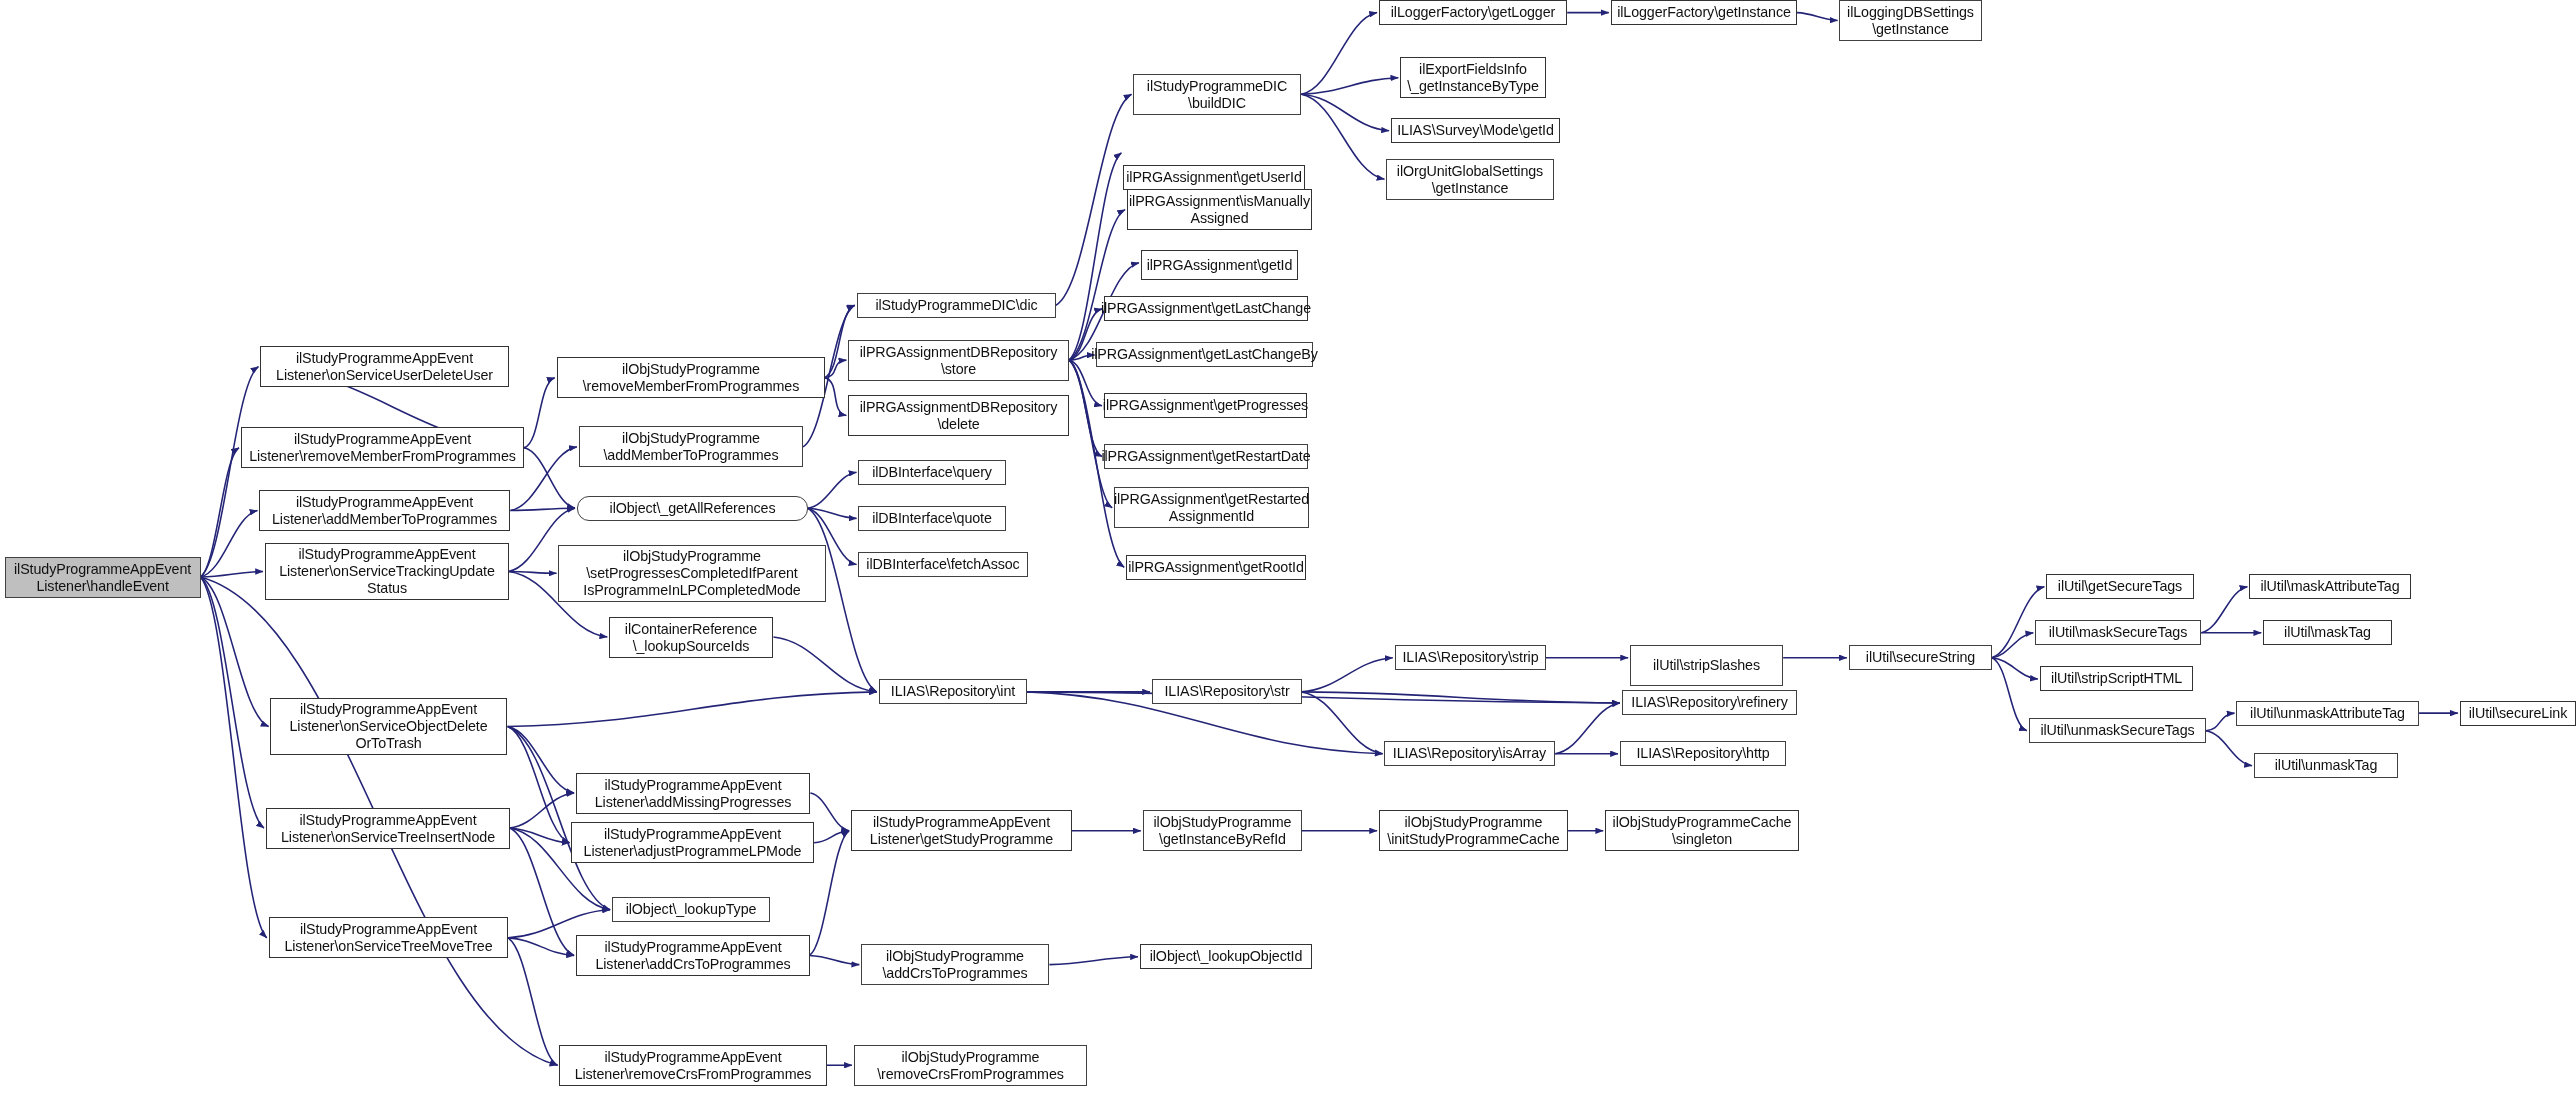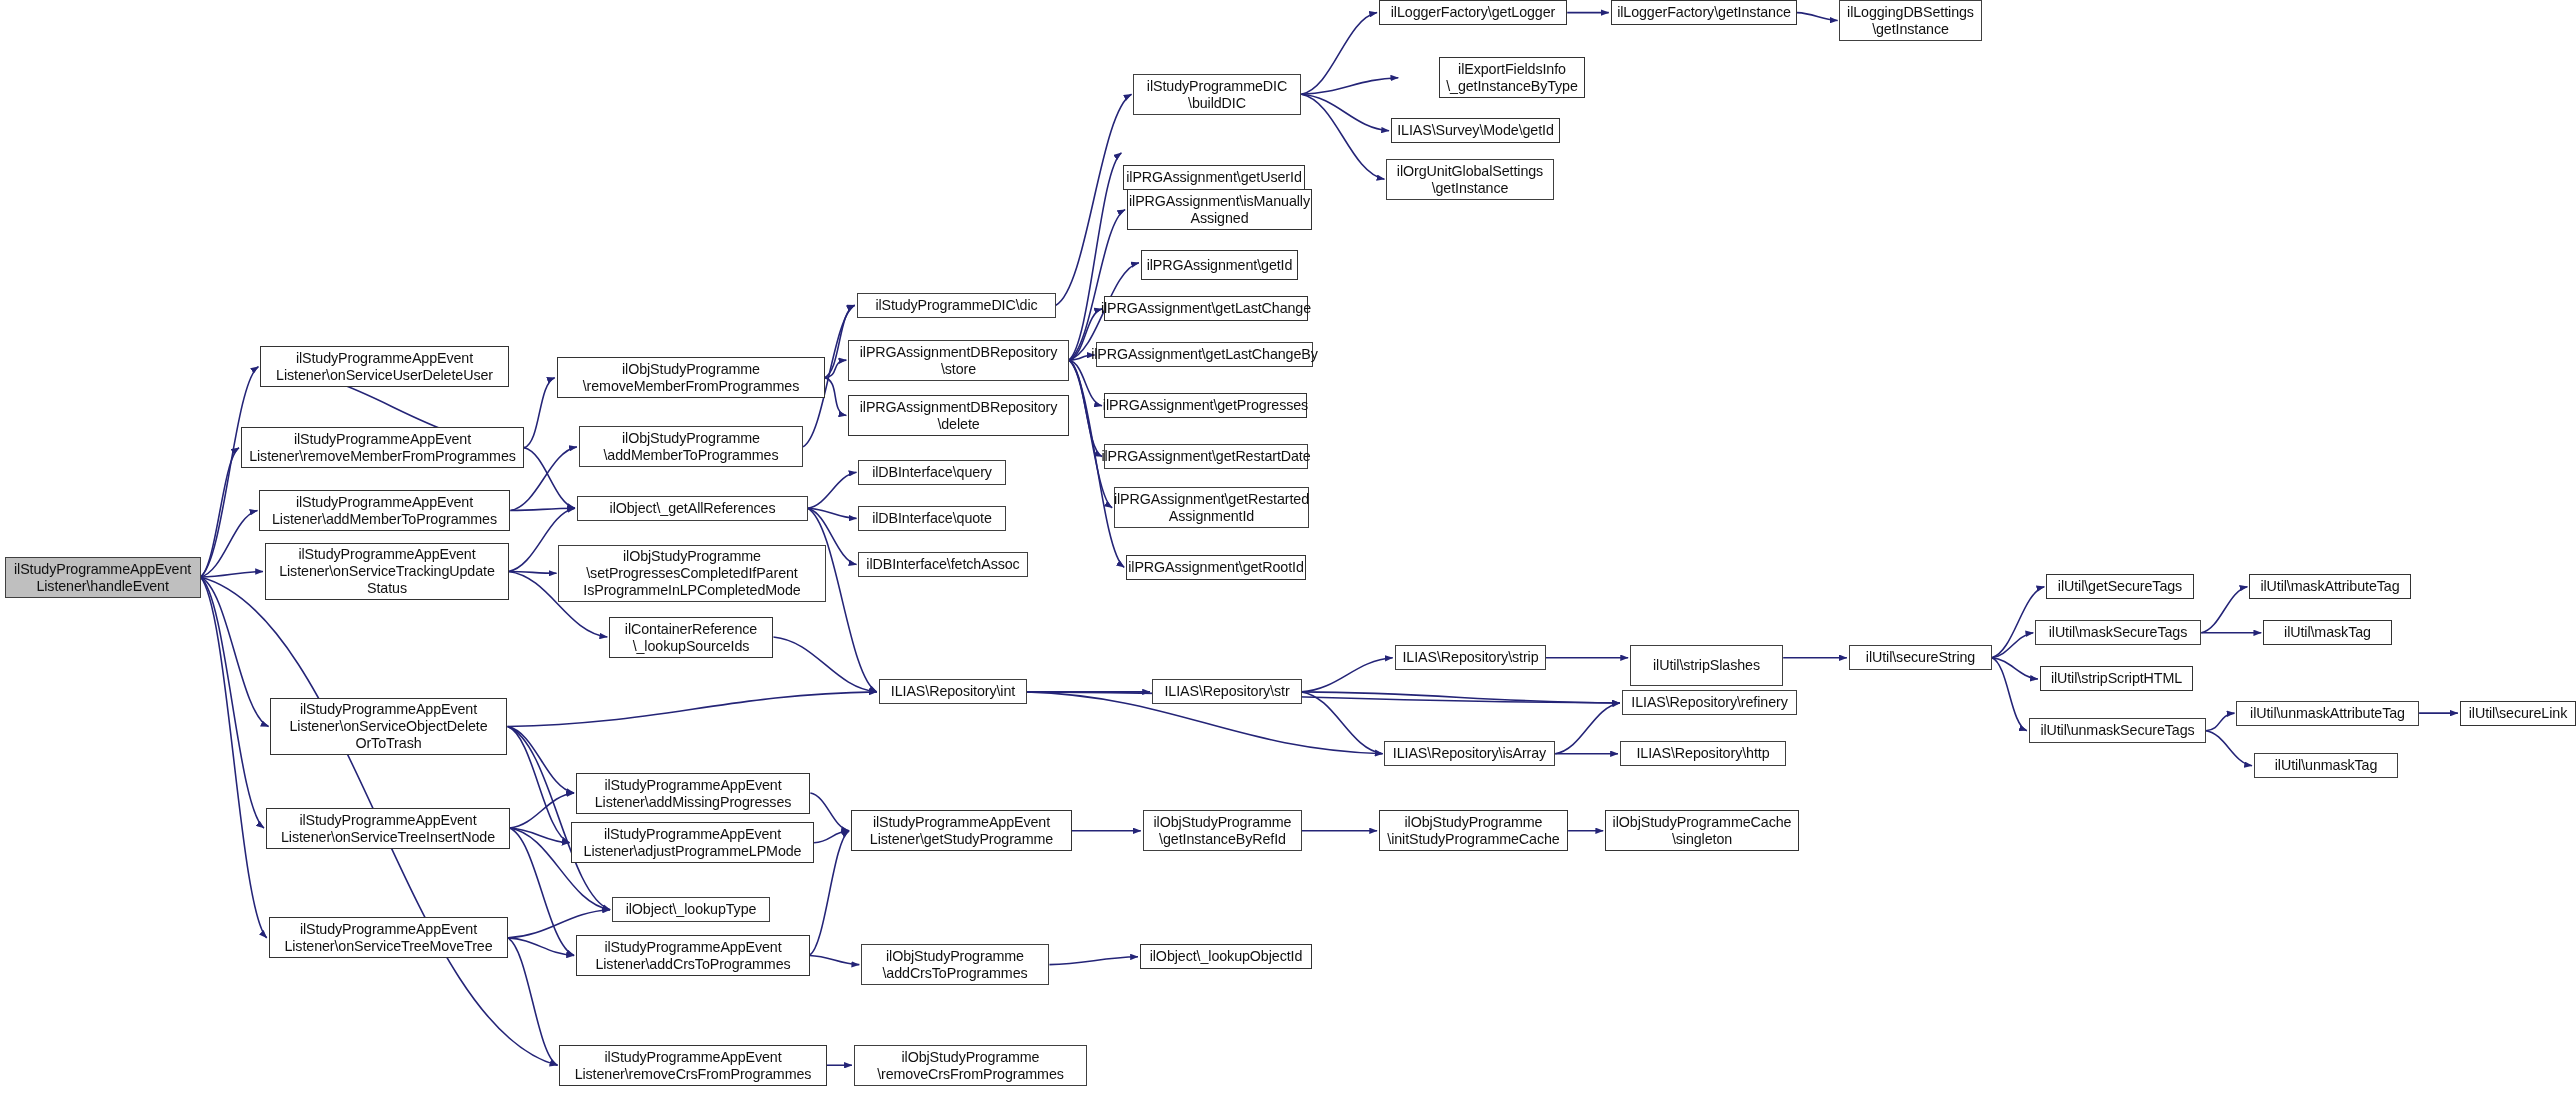--- a/index.html
+++ b/index.html
@@ -155,21 +155,21 @@
     <div class="node" style="left: 266px; top: 808px; width: 244px; height: 41px;">ilStudyProgrammeAppEvent
 Listener\onServiceTreeInsertNode</div>
     <div class="node" style="left: 269px; top: 917px; width: 239px; height: 41px;">ilStudyProgrammeAppEvent
 Listener\onServiceTreeMoveTree</div>
     <div class="node" style="left: 559px; top: 1045px; width: 268px; height: 41px;">ilStudyProgrammeAppEvent
 Listener\removeCrsFromProgrammes</div>
     <div class="node" style="left: 557px; top: 357px; width: 268px; height: 41px;">ilObjStudyProgramme
 \removeMemberFromProgrammes</div>
     <div class="node thick" style="left: 579px; top: 426px; width: 224px; height: 41px;">ilObjStudyProgramme
 \addMemberToProgrammes</div>
-    <div class="node thick" style="left: 577px; top: 496px; width: 231px; height: 25px;">ilObject\_getAllReferences</div>
+    <div class="node thick" style="left: 577px; top: 496px; width: 231px; height: 25px; border-radius: 12px;">ilObject\_getAllReferences</div>
     <div class="node thick" style="left: 558px; top: 545px; width: 268px; height: 57px;">ilObjStudyProgramme
 \setProgressesCompletedIfParent
 IsProgrammeInLPCompletedMode</div>
     <div class="node" style="left: 609px; top: 617px; width: 164px; height: 41px;">ilContainerReference
 \_lookupSourceIds</div>
     <div class="node" style="left: 576px; top: 773px; width: 234px; height: 41px;">ilStudyProgrammeAppEvent
 Listener\addMissingProgresses</div>
     <div class="node" style="left: 571px; top: 822px; width: 243px; height: 41px;">ilStudyProgrammeAppEvent
 Listener\adjustProgrammeLPMode</div>
     <div class="node thick" style="left: 612px; top: 897px; width: 158px; height: 25px;">ilObject\_lookupType</div>
@@ -197,21 +197,21 @@
 Assigned</div>
     <div class="node" style="left: 1141px; top: 250px; width: 157px; height: 30px;">ilPRGAssignment\getId</div>
     <div class="node" style="left: 1104px; top: 296px; width: 204px; height: 25px;">ilPRGAssignment\getLastChange</div>
     <div class="node thick" style="left: 1096px; top: 342px; width: 217px; height: 25px;">ilPRGAssignment\getLastChangeBy</div>
     <div class="node" style="left: 1104px; top: 393px; width: 203px; height: 25px;">ilPRGAssignment\getProgresses</div>
     <div class="node thick" style="left: 1104px; top: 444px; width: 204px; height: 25px;">ilPRGAssignment\getRestartDate</div>
     <div class="node thick" style="left: 1114px; top: 487px; width: 195px; height: 41px;">ilPRGAssignment\getRestarted
 AssignmentId</div>
     <div class="node" style="left: 1126px; top: 555px; width: 180px; height: 25px;">ilPRGAssignment\getRootId</div>
     <div class="node" style="left: 1379px; top: 0px; width: 188px; height: 25px;">ilLoggerFactory\getLogger</div>
-    <div class="node" style="left: 1400px; top: 57px; width: 146px; height: 41px; margin-left: 39px;">ilExportFieldsInfo
+    <div class="node" style="left: 1400px; top: 57px; width: 146px; height: 41px;">ilExportFieldsInfo
 \_getInstanceByType</div>
     <div class="node" style="left: 1391px; top: 118px; width: 169px; height: 25px;">ILIAS\Survey\Mode\getId</div>
     <div class="node thick" style="left: 1386px; top: 159px; width: 168px; height: 41px;">ilOrgUnitGlobalSettings
 \getInstance</div>
     <div class="node" style="left: 1611px; top: 0px; width: 186px; height: 25px;">ilLoggerFactory\getInstance</div>
     <div class="node thick" style="left: 1839px; top: 0px; width: 143px; height: 41px;">ilLoggingDBSettings
 \getInstance</div>
     <div class="node thick" style="left: 1152px; top: 679px; width: 150px; height: 25px;">ILIAS\Repository\str</div>
     <div class="node thick" style="left: 1395px; top: 645px; width: 151px; height: 25px;">ILIAS\Repository\strip</div>
     <div class="node thick" style="left: 1622px; top: 690px; width: 175px; height: 25px; text-align: right;">ILIAS\Repository\refinery</div>

